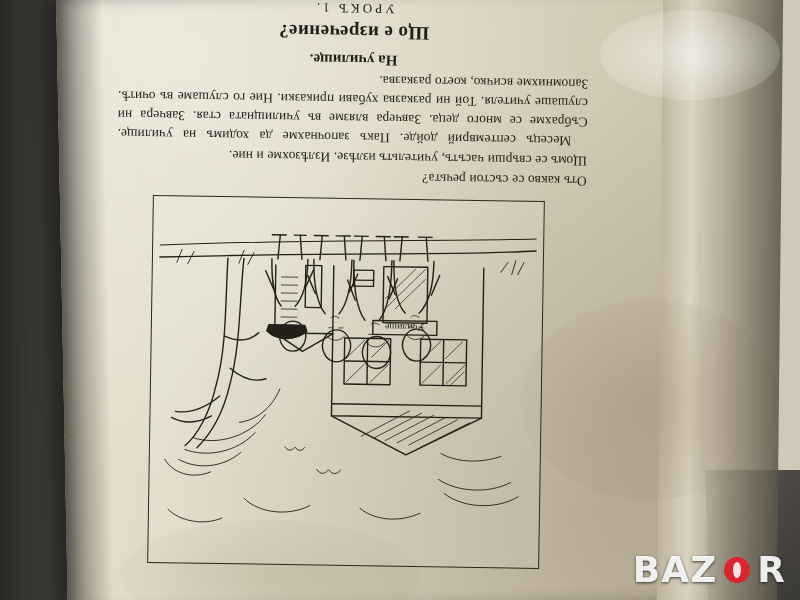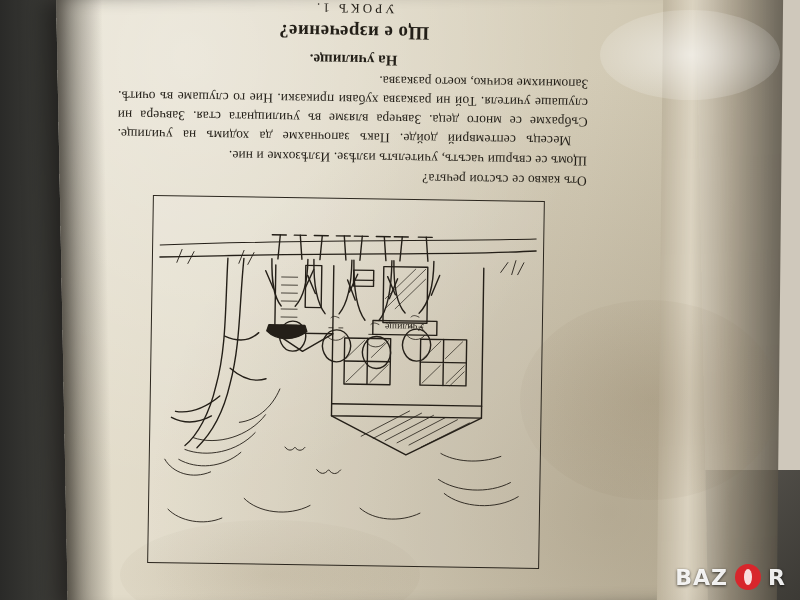--- a/index.html
+++ b/index.html
@@ -127,21 +127,21 @@
     background: rgba(255,255,255,0.10);
   }
   .illus-svg { position: absolute; inset: 0; }
 
   
   .watermark {
     position: absolute;
     right: 14px; bottom: 10px;
     font-family: "DejaVu Sans", sans-serif;
     font-weight: bold;
-    font-size: 22px;
+    font-size: 36px;
     letter-spacing: 1px;
     color: rgba(255,255,255,0.92);
     text-shadow: 0 1px 3px rgba(0,0,0,0.7);
     display: flex;
     align-items: center;
     gap: 6px;
   }
   .wm-dot {
     display: inline-block;
     width: 26px; height: 26px;

